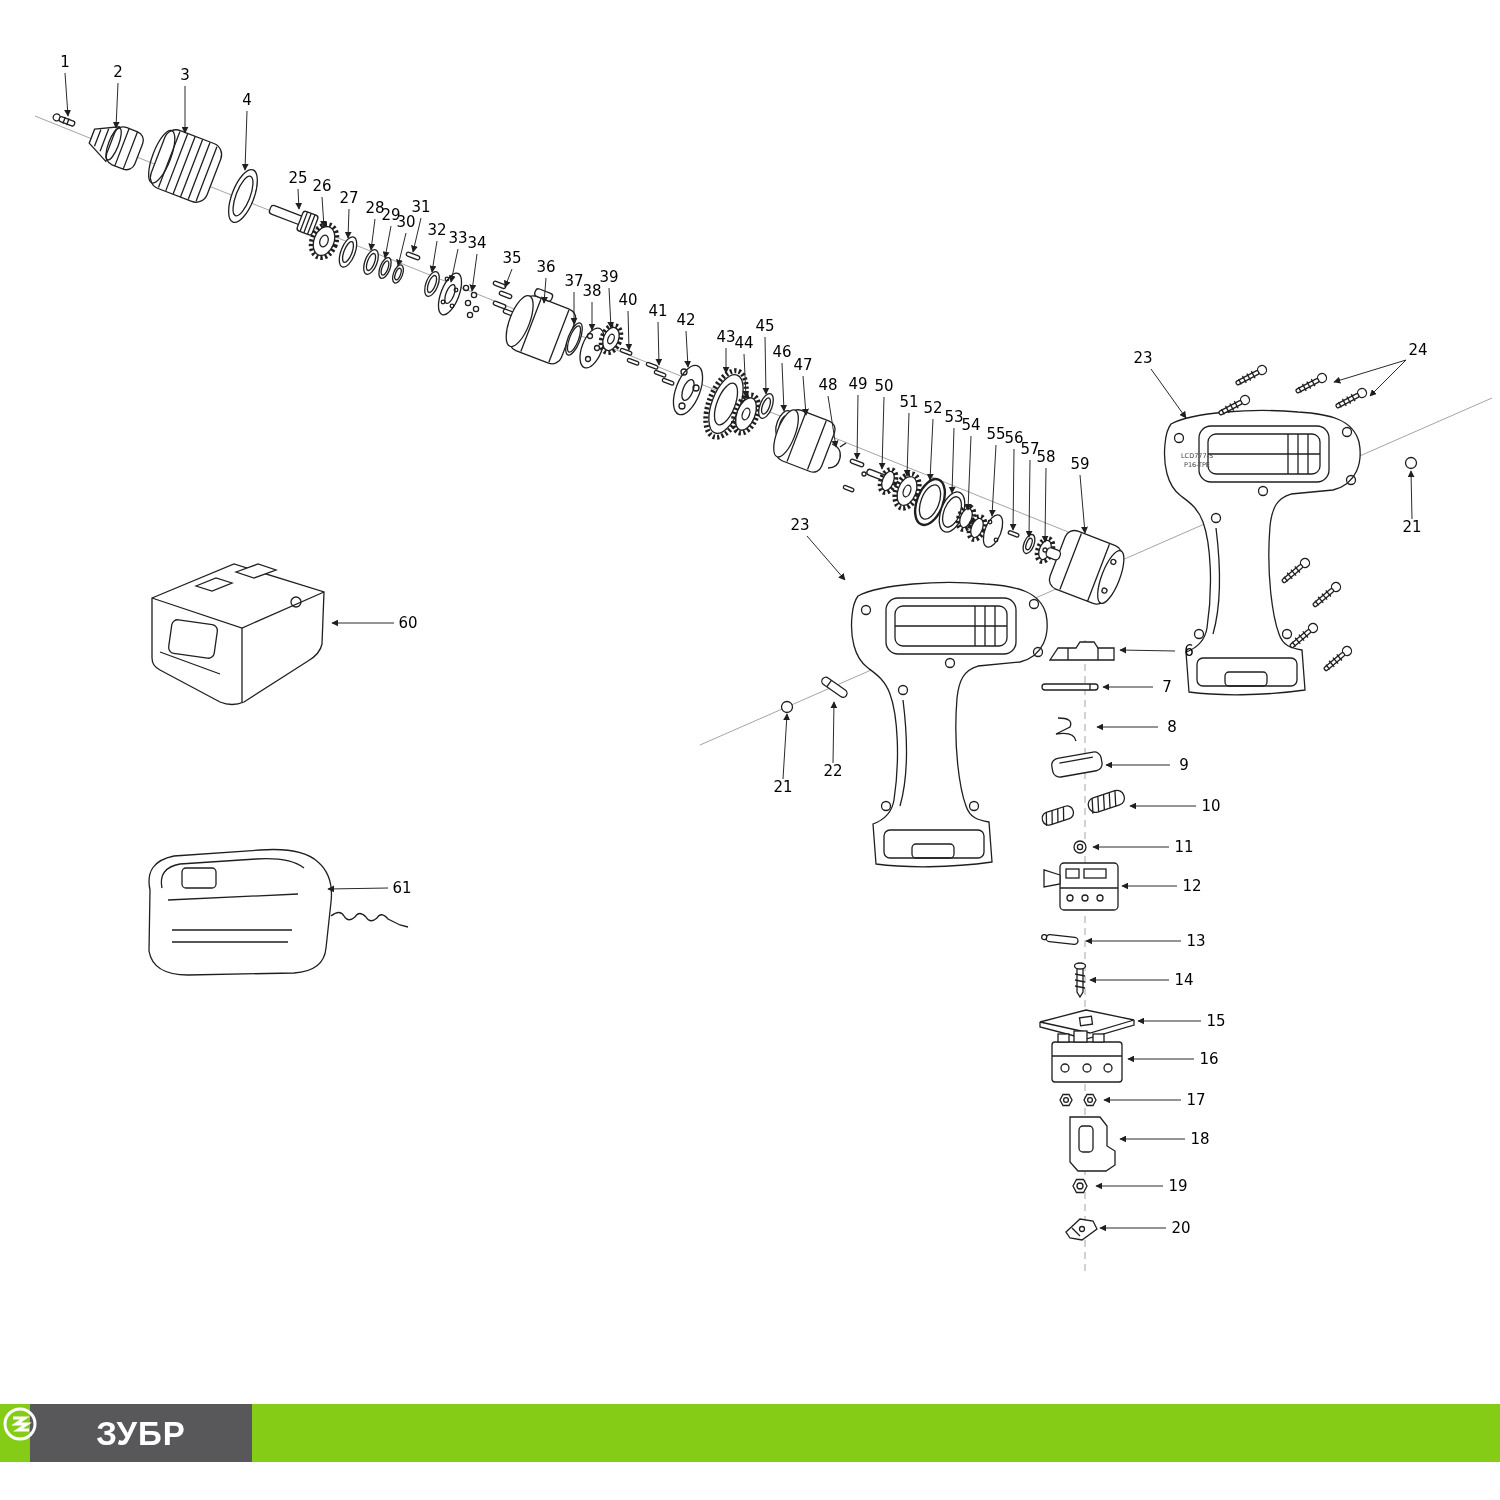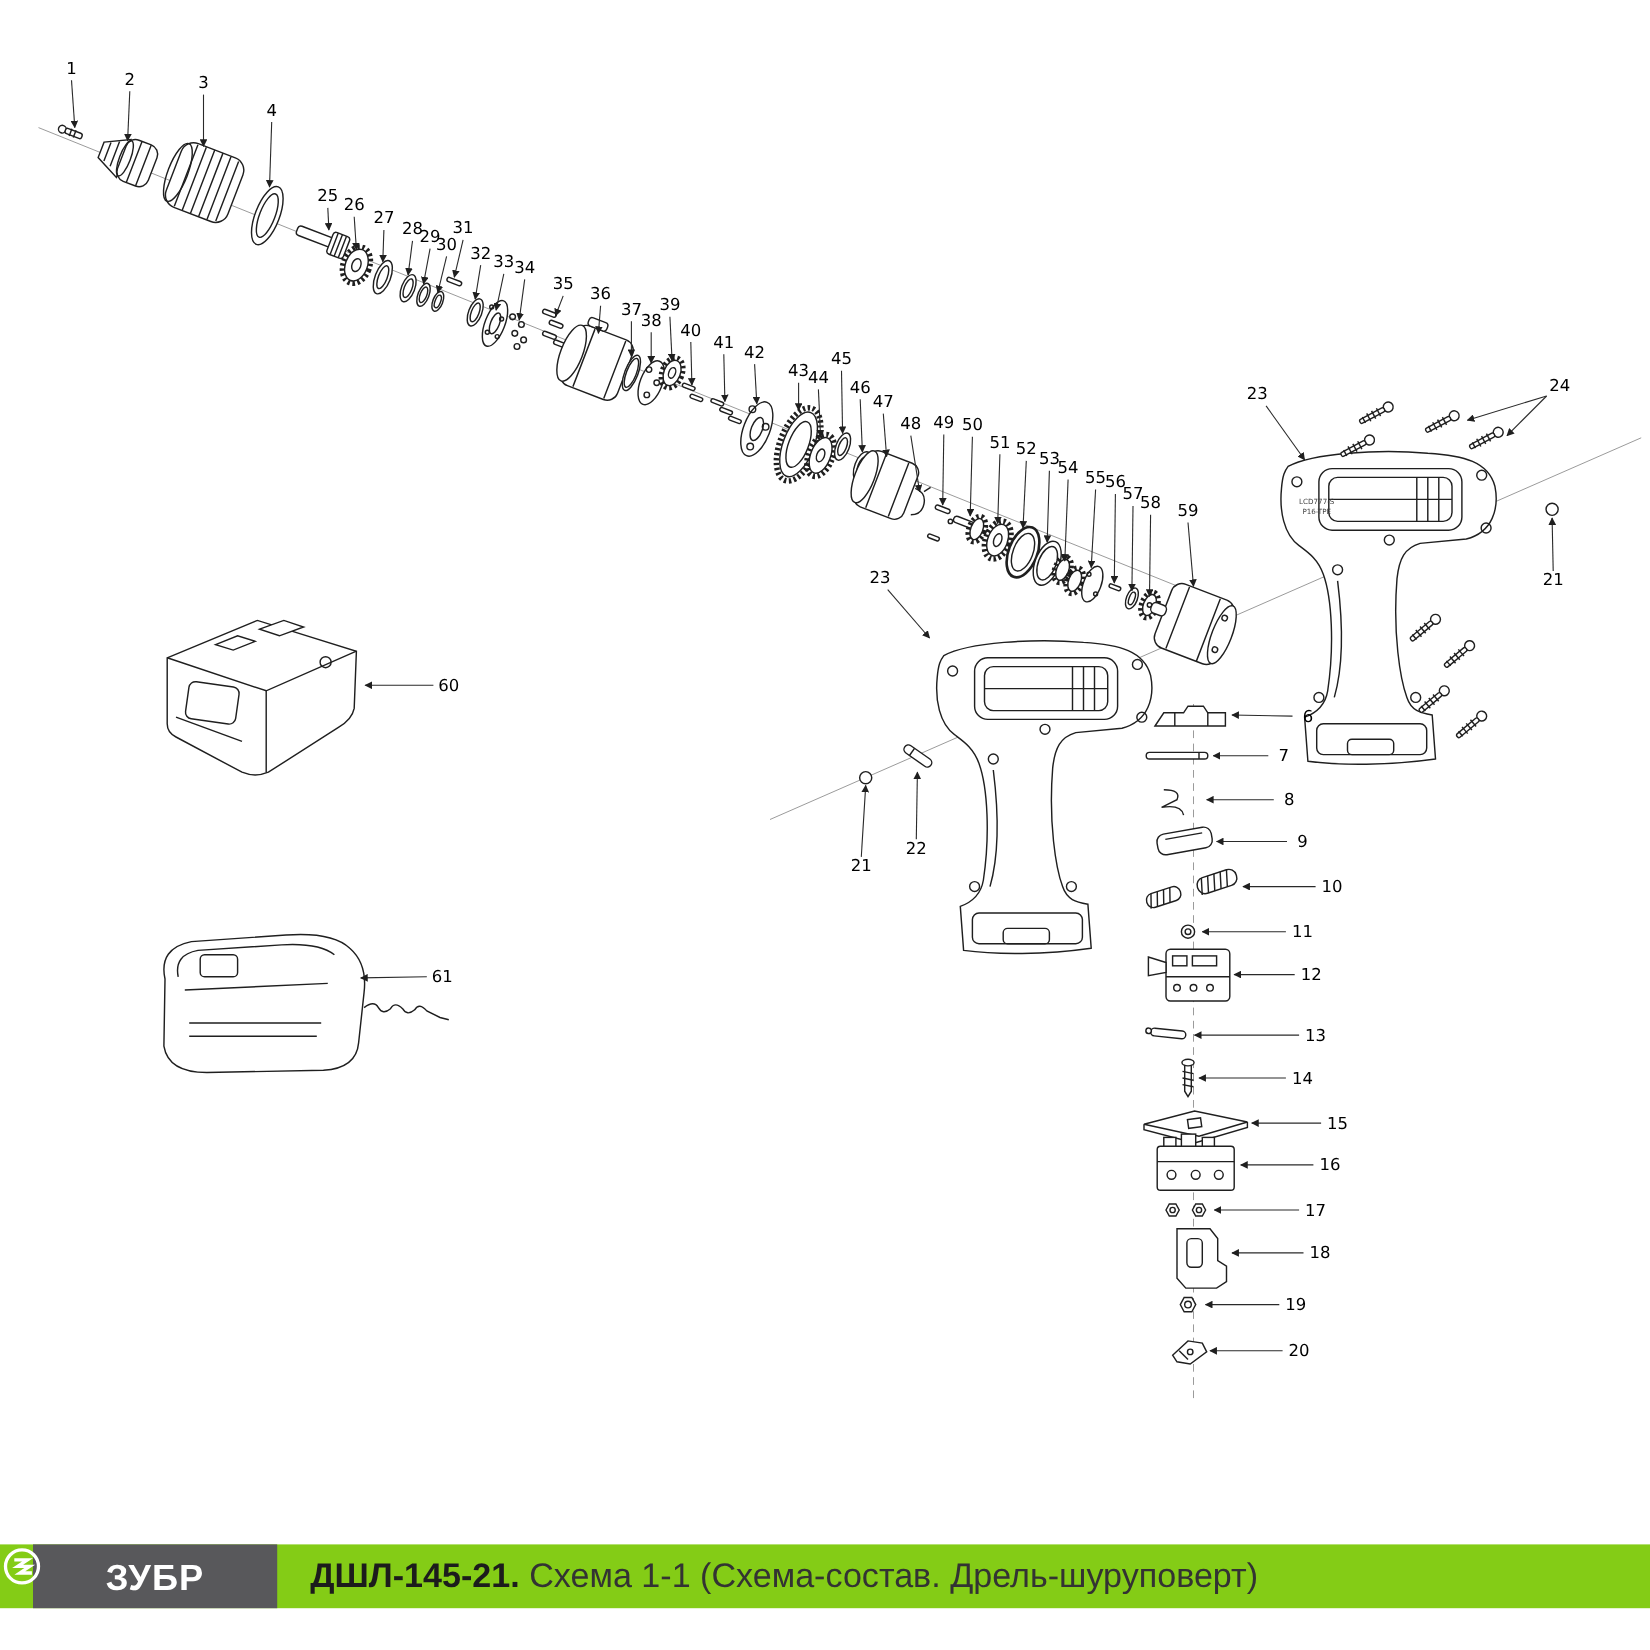--- a/index.html
+++ b/index.html
@@ -546,19 +546,15 @@
 </svg>
 
 <div class="footer">
   <div class="logo">
     <svg width="40" height="40" viewBox="0 0 40 40">
       <circle cx="20" cy="20" r="15" fill="none" stroke="#fff" stroke-width="3"></circle>
       <path d="M13,14 h12 l-9,6 h11 l-9,6 h11" stroke="#fff" stroke-width="3" fill="none"></path>
     </svg>
     <span class="brand">ЗУБР</span>
   </div>
-  <div class="title">
-    <span class="model">ДШЛ-145-21.</span>
-    <span class="subtitle">Схема 1-1 (Схема-состав. Дрель-шуруповерт)</span>
-  </div>
 </div>
 
 </div>
 
 </body></html>

